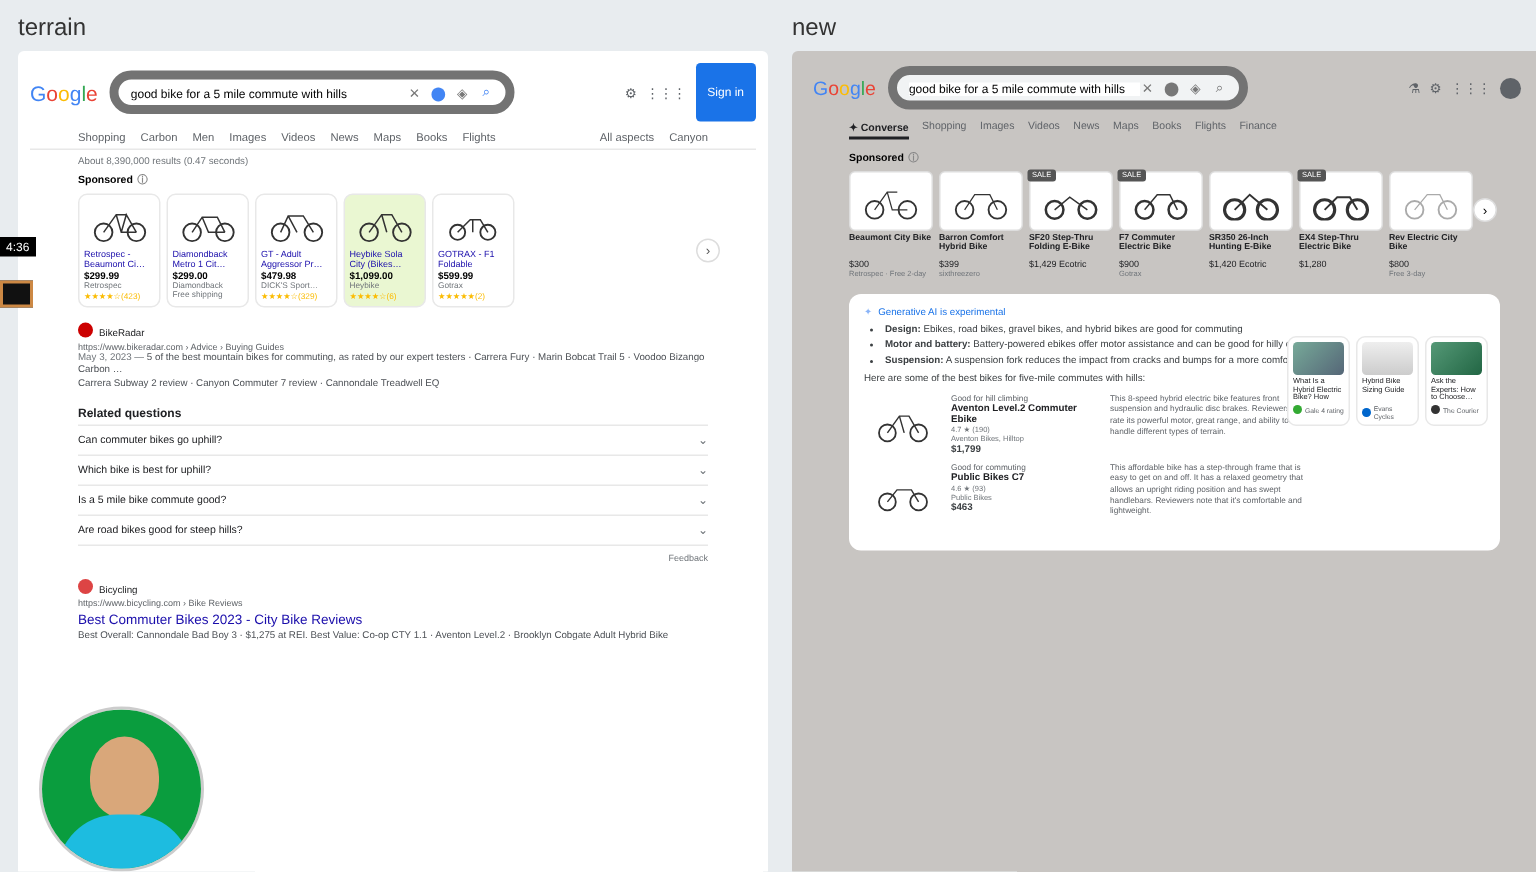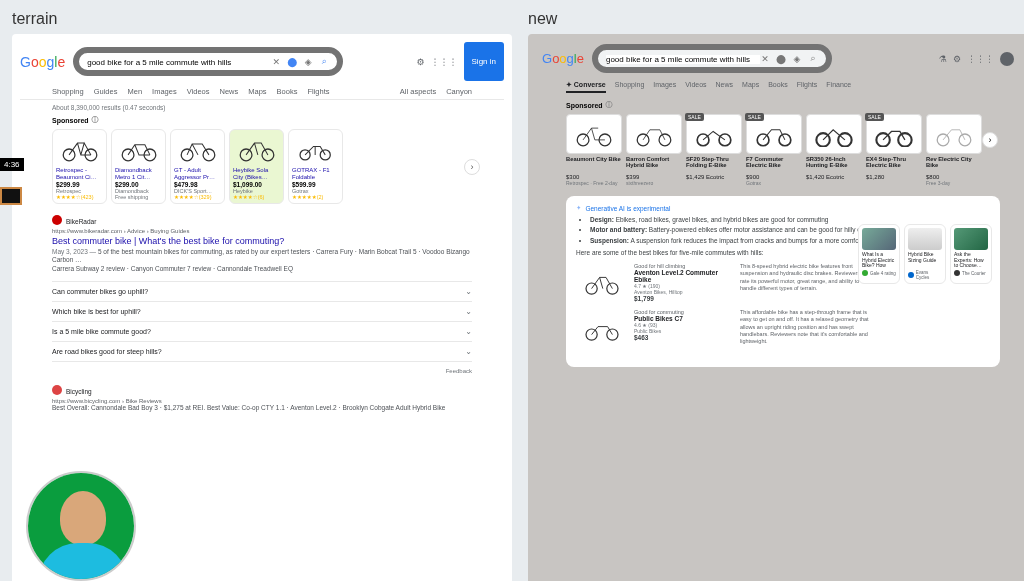--- a/index.html
+++ b/index.html
@@ -112,21 +112,21 @@
             </div>
           </div>
           <div class="hdr-right">
             <span style="color:#5f6368">⚙</span>
             <span style="color:#5f6368">⋮⋮⋮</span>
             <span class="signin">Sign in</span>
           </div>
         </div>
         <div class="tabs">
           <span>Shopping</span>
-          <span>Guides</span>
+          <span>Carbon</span>
           <span>Men</span>
           <span>Images</span>
           <span>Videos</span>
           <span>News</span>
           <span>Maps</span>
           <span>Books</span>
           <span>Flights</span>
           <span style="margin-left:auto;color:#5f6368">All aspects</span>
           <span>Canyon</span>
         </div>
@@ -200,26 +200,26 @@
               <div class="price">$599.99</div>
               <div class="seller">Gotrax</div>
               <div class="stars">★★★★★(2)</div>
             </div>
           <div class="car-next">›</div>
         </div>
 
         <div class="result">
           <div><span class="favicon" style="background:#c00"></span><span class="site">BikeRadar</span></div>
           <div class="url">https://www.bikeradar.com › Advice › Buying Guides</div>
-          <div class="title">Best commuter bike | What's the best bike for commuting?</div>
           <div class="snip"><span class="snipdate">May 3, 2023 — </span><span>5 of the best mountain bikes for commuting, as rated by our expert testers · Carrera Fury · Marin Bobcat Trail 5 · Voodoo Bizango Carbon …</span></div>
           <div class="snip">Carrera Subway 2 review · Canyon Commuter 7 review · Cannondale Treadwell EQ</div>
         </div>
 
         <div class="related">
+          <h4>Related questions</h4>
           <div class="rq">
               <span>Can commuter bikes go uphill?</span>
               <span class="chev">⌄</span>
             </div>
           <div class="rq">
               <span>Which bike is best for uphill?</span>
               <span class="chev">⌄</span>
             </div>
           <div class="rq">
               <span>Is a 5 mile bike commute good?</span>
@@ -228,20 +228,21 @@
           <div class="rq">
               <span>Are road bikes good for steep hills?</span>
               <span class="chev">⌄</span>
             </div>
         </div>
         <div class="feedback">Feedback</div>
 
         <div class="result">
           <div><span class="favicon" style="background:#d44"></span><span class="site">Bicycling</span></div>
           <div class="url">https://www.bicycling.com › Bike Reviews</div>
+          <div class="title">Best Commuter Bikes 2023 - City Bike Reviews</div>
           <div class="snip">Best Overall: Cannondale Bad Boy 3 · $1,275 at REI. Best Value: Co-op CTY 1.1 · Aventon Level.2 · Brooklyn Cobgate Adult Hybrid Bike</div>
         </div>
       </div>
     </div>
   </div>
 
   <div style="flex:0 0 500px">
     <div class="label">new</div>
     <div class="panel right">
       <div class="panel-inner">

